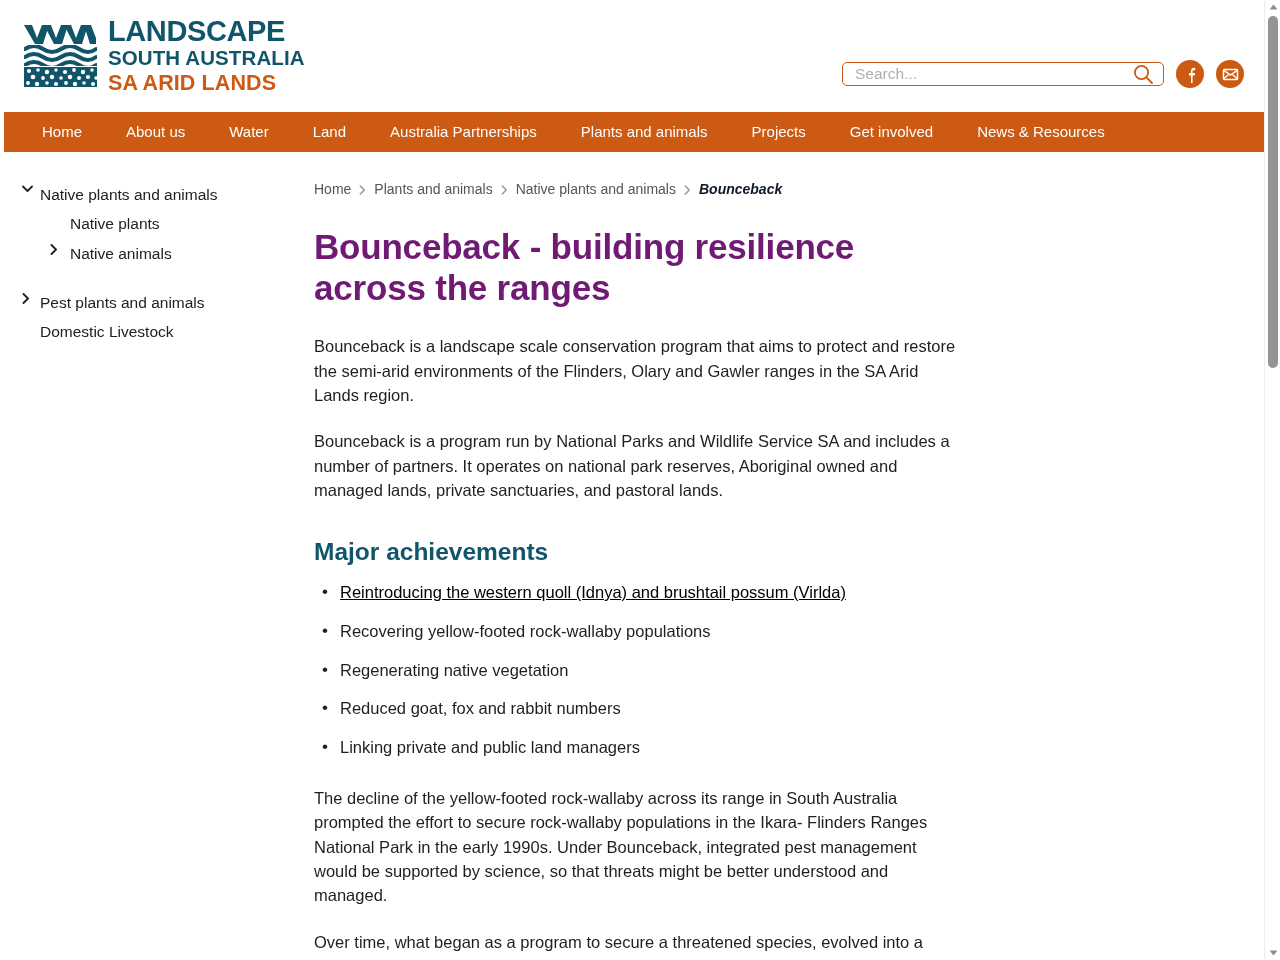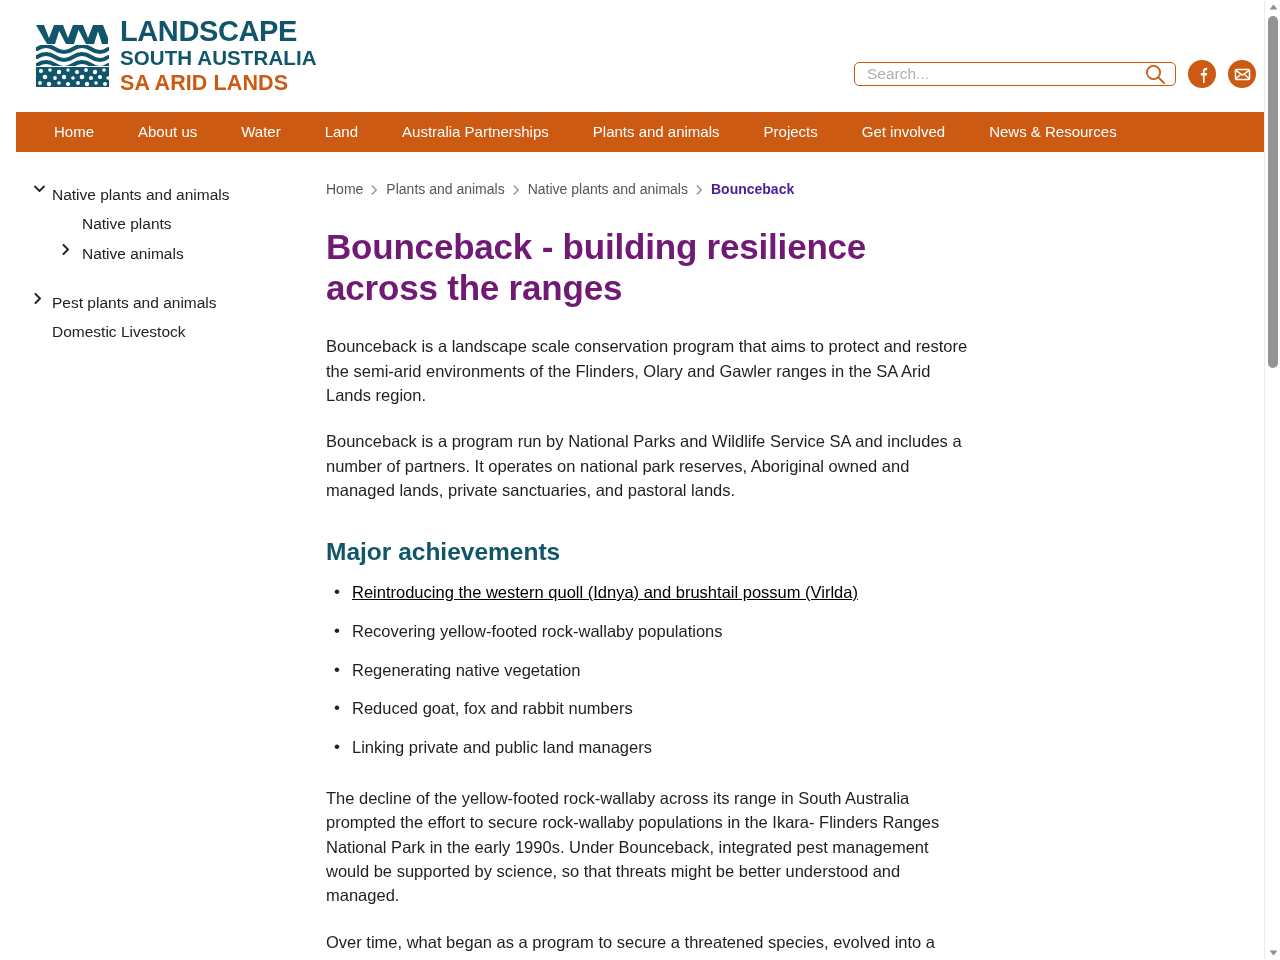--- a/index.html
+++ b/index.html
@@ -8,21 +8,21 @@
     width: 1280px; height: 960px;
     overflow: hidden;
     background: #ffffff;
     font-family: "Liberation Sans", sans-serif;
   }
   body { position: relative; }
 
   
   .viewport {
     position: absolute;
-    top: 0; left: 16px;
+    top: 0; left: 4px;
     width: 1264px; height: 960px;
     overflow: hidden;
     background: #fff;
   }
 
   
   .header {
     position: relative;
     height: 112px;
     background: #ffffff;
@@ -159,21 +159,21 @@
   .breadcrumb {
     font-size: 14px;
     color: #555;
     display: flex;
     align-items: center;
     flex-wrap: wrap;
     margin-bottom: 26px;
     line-height: 1.4;
   }
   .crumb { color: #555; text-decoration: none; cursor: pointer; }
-  .crumb.current { color: #4c1d95; font-weight: bold; cursor: default; }
+  .crumb.current { color: #0f172a; font-weight: bold; cursor: default; font-style: italic; }
   .crumb-sep {
     color: #9a9a9a;
     margin: 0 8px;
     font-size: 12px;
     display: inline-flex;
     align-items: center;
   }
 
   h1.page-title {
     color: #701a75;

